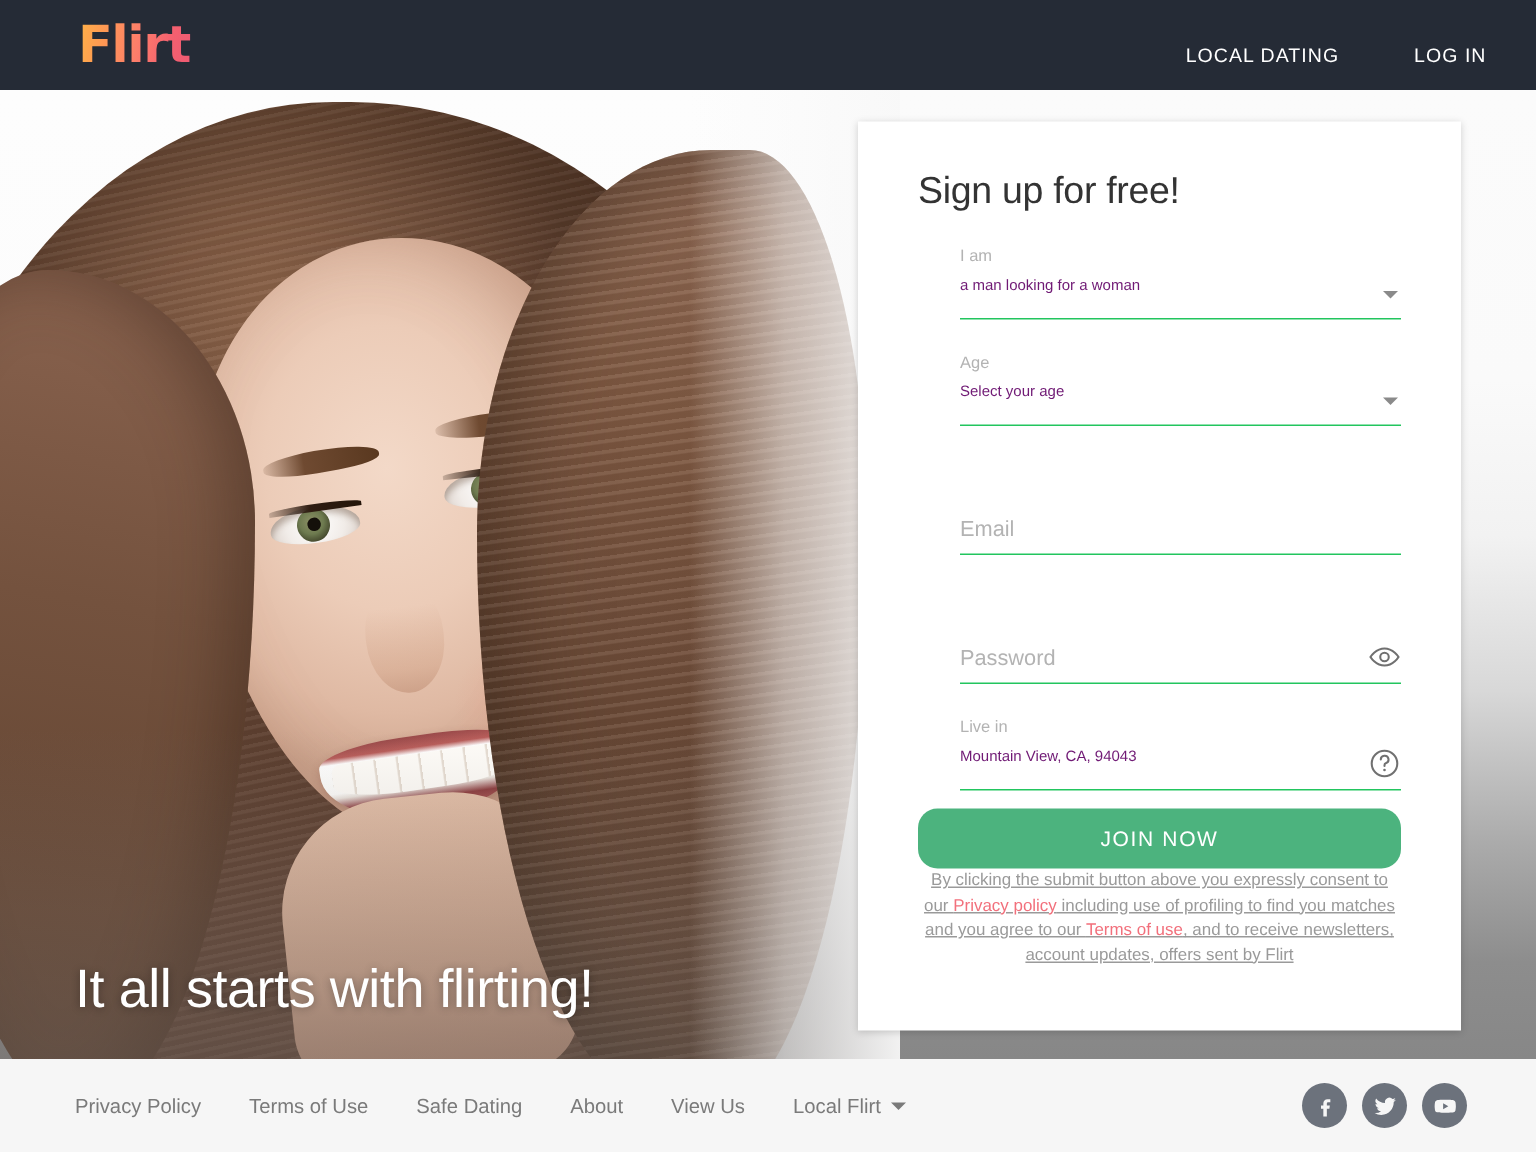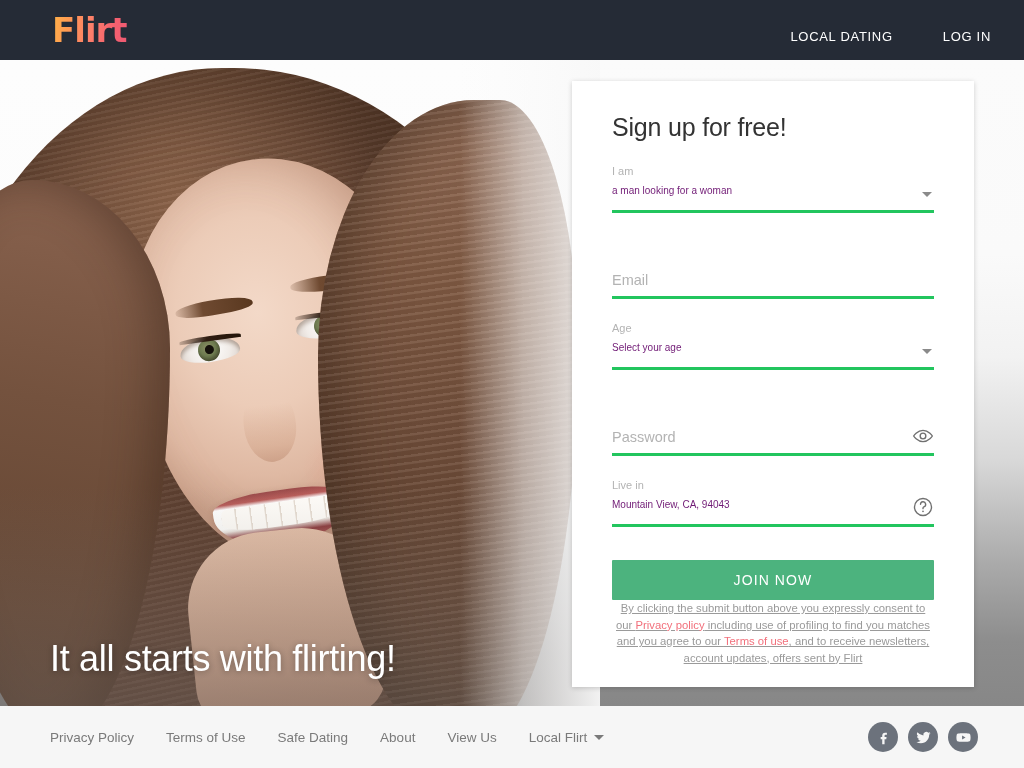--- a/index.html
+++ b/index.html
@@ -296,23 +296,24 @@
     margin-top: 32px;
     font-size: 25px;
     color: #333333;
     font-weight: 400;
     letter-spacing: -0.2px;
   }
 
   .field {
     position: relative;
     margin-top: 22px;
-    border-bottom: 3px solid #22c55e;
+    border-bottom: 1px solid #22c55e;
     padding-bottom: 7px;
     height: 49px;
+    margin-left: 28px;
   }
   .field-label {
     display: block;
     font-size: 11px;
     color: #b3b3b3;
     line-height: 14px;
     margin-bottom: 3px;
   }
   .field-value {
     display: block;
@@ -351,29 +352,29 @@
     bottom: 6px;
     width: 22px; height: 22px;
     cursor: pointer;
   }
   .icon-btn svg { display: block; }
 
   .join-btn {
     display: block;
     width: 322px;
     height: 40px;
-    margin-top: 33px;
+    margin-top: 12px;
     background: #4cb37e;
     color: #ffffff;
     border: none;
     font-family: "Liberation Sans", sans-serif;
     font-size: 14px;
     letter-spacing: 1.1px;
     cursor: pointer;
-    border-radius: 1px;
+    border-radius: 13px;
   }
 
   .legal {
     font-size: 11.3px;
     line-height: 16.5px;
     color: #9a9a9a;
     text-align: center;
     text-decoration: underline;
   }
   .legal a {
@@ -482,28 +483,28 @@
 
   <div class="signup-card">
     <h1 class="card-title">Sign up for free!</h1>
 
     <div class="field">
       <span class="field-label">I am</span>
       <span class="field-value">a man looking for a woman</span>
       <span class="caret"></span>
     </div>
 
-    <div class="field plain spaced">
-      <span class="field-placeholder">Email</span>
-    </div>
-
     <div class="field">
       <span class="field-label">Age</span>
       <span class="field-value">Select your age</span>
       <span class="caret"></span>
+    </div>
+
+    <div class="field plain spaced">
+      <span class="field-placeholder">Email</span>
     </div>
 
     <div class="field plain spaced">
       <span class="field-placeholder">Password</span>
       <span class="icon-btn">
         <svg width="22" height="22" viewBox="0 0 24 24" fill="none" stroke="#707070" stroke-width="1.5">
           <path d="M1.8 12S5.5 5.8 12 5.8 22.2 12 22.2 12 18.5 18.2 12 18.2 1.8 12 1.8 12z"></path>
           <circle cx="12" cy="12" r="3.1"></circle>
         </svg>
       </span>

